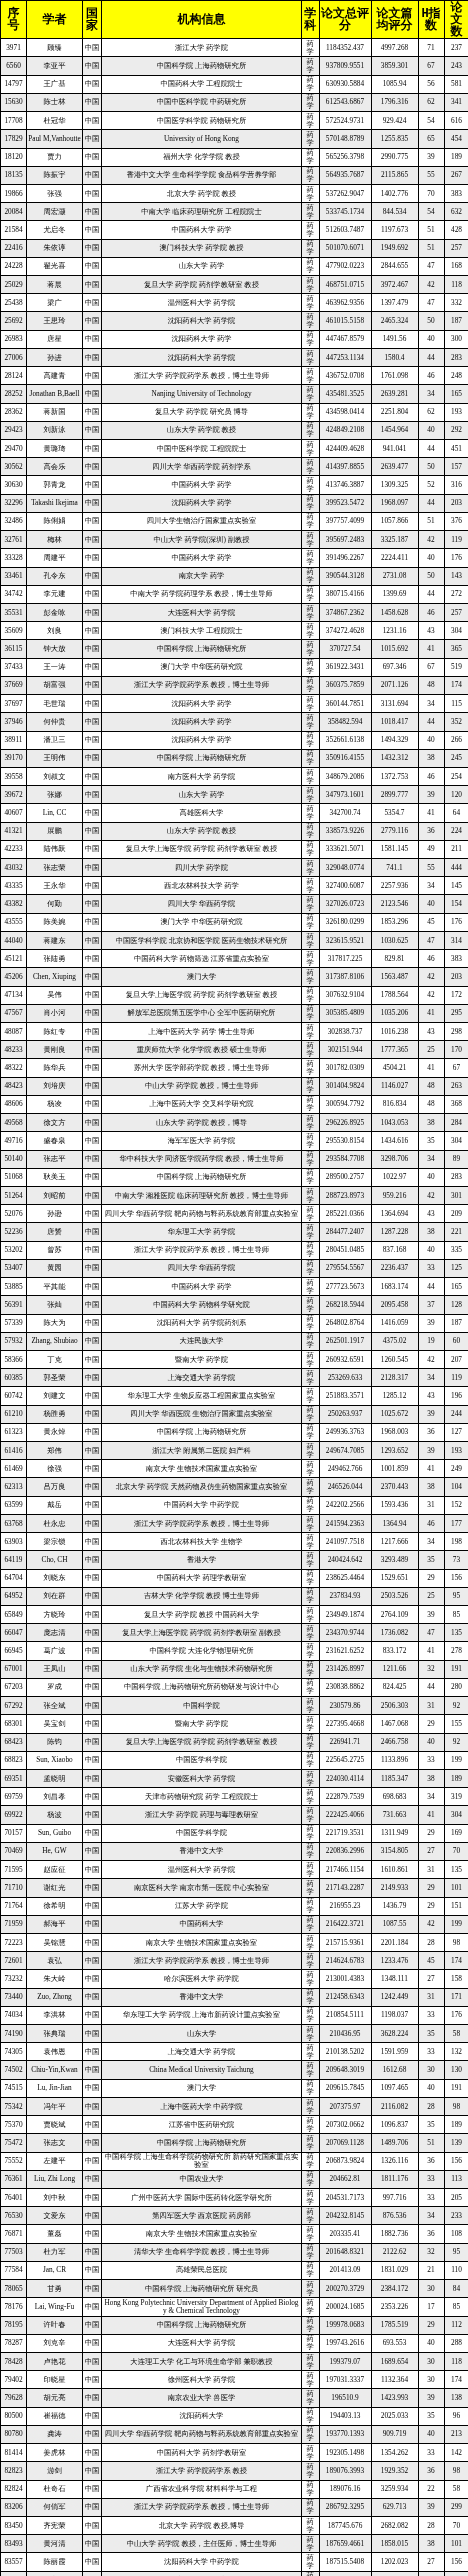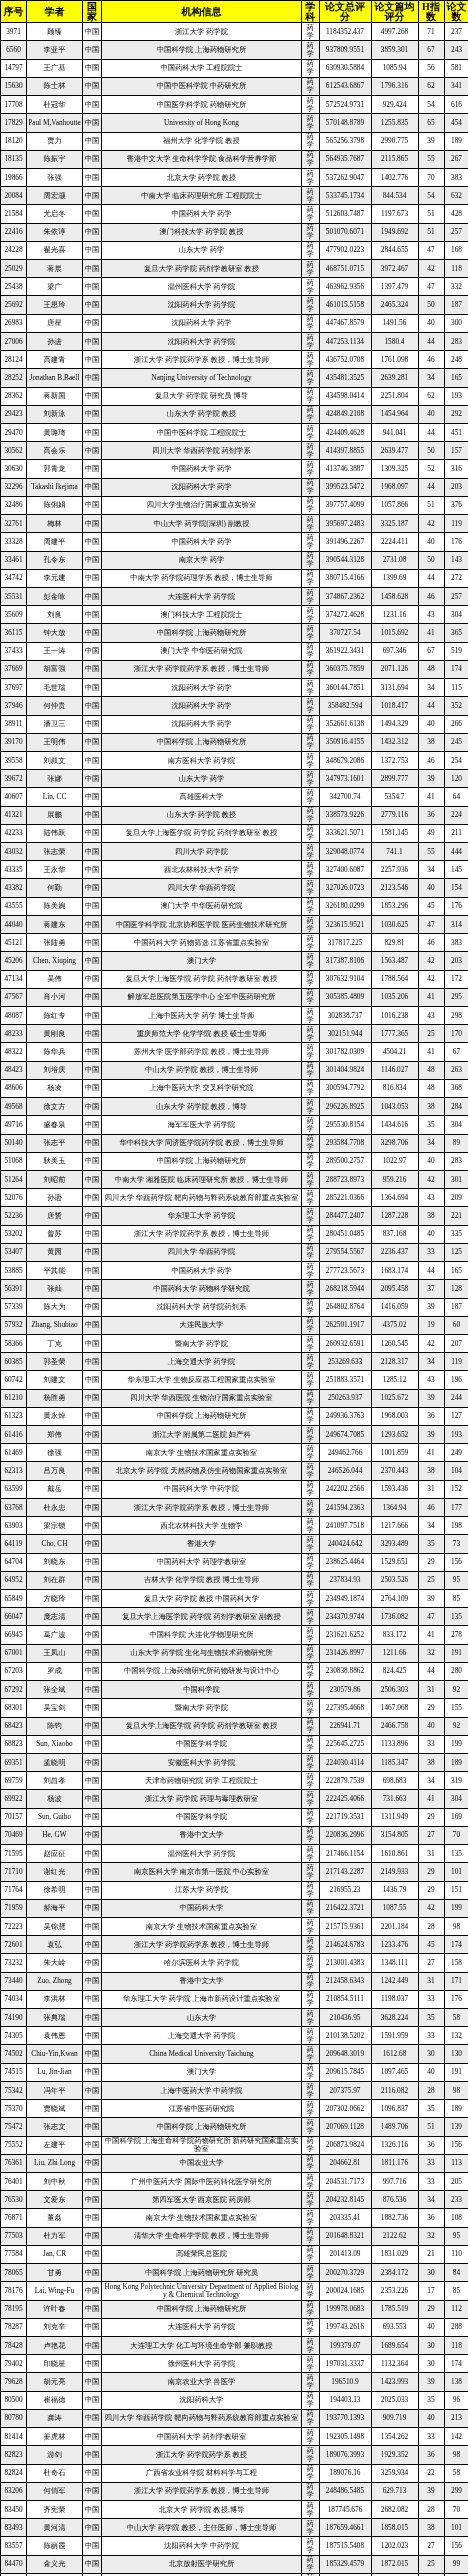--- a/index.html
+++ b/index.html
@@ -1,19 +1,19 @@
 <!DOCTYPE html>
 <html style="font-size:9px"><head>
 <meta charset="utf-8">
 <style>
   html,body{margin:0;padding:0;background:#ffffff;}
   body{width:468px;font-family:"Liberation Serif",serif;color:#000;}
   table{border-collapse:collapse;width:468px;table-layout:fixed;}
   th,td{border:0.6px solid #000;text-align:center;vertical-align:middle;overflow:hidden;padding:0.6px 1.1px;box-sizing:border-box;}
-  thead th{background:#ffff00;font-family:Liberation Serif, serif;font-weight:bold;font-size:10px;height:9.6px;line-height:1;margin-top:12px;}
+  thead th{background:#ffff00;font-family:Liberation Mono, monospace;font-weight:bold;font-size:12px;height:9.6px;line-height:1;margin-top:12px;}
   tbody td{font-size:7.3px;height:14px;line-height:1.1;word-break:break-all;}
   tbody tr:nth-child(even){background:#ececec;}
   tbody tr:nth-child(odd){background:#ffffff;}
   td.inst{font-size:7.3px;}
 </style>
 </head>
 <body>
 
 <table>
   <colgroup>
@@ -1525,21 +1525,21 @@
         <td>3259.934</td>
         <td>22</td>
         <td>58</td>
       </tr>
       <tr>
         <td>83206</td>
         <td>何俏军</td>
         <td>中国</td>
         <td class="inst">浙江大学 药学院药学系 教授，博士生导师</td>
         <td>药学</td>
-        <td>248486.5485</td>
+        <td>286792.3295</td>
         <td>629.713</td>
         <td>39</td>
         <td>299</td>
       </tr>
       <tr>
         <td>83450</td>
         <td>齐宪荣</td>
         <td>中国</td>
         <td class="inst">北京大学 药学院 教授,博导</td>
         <td>药学</td>

